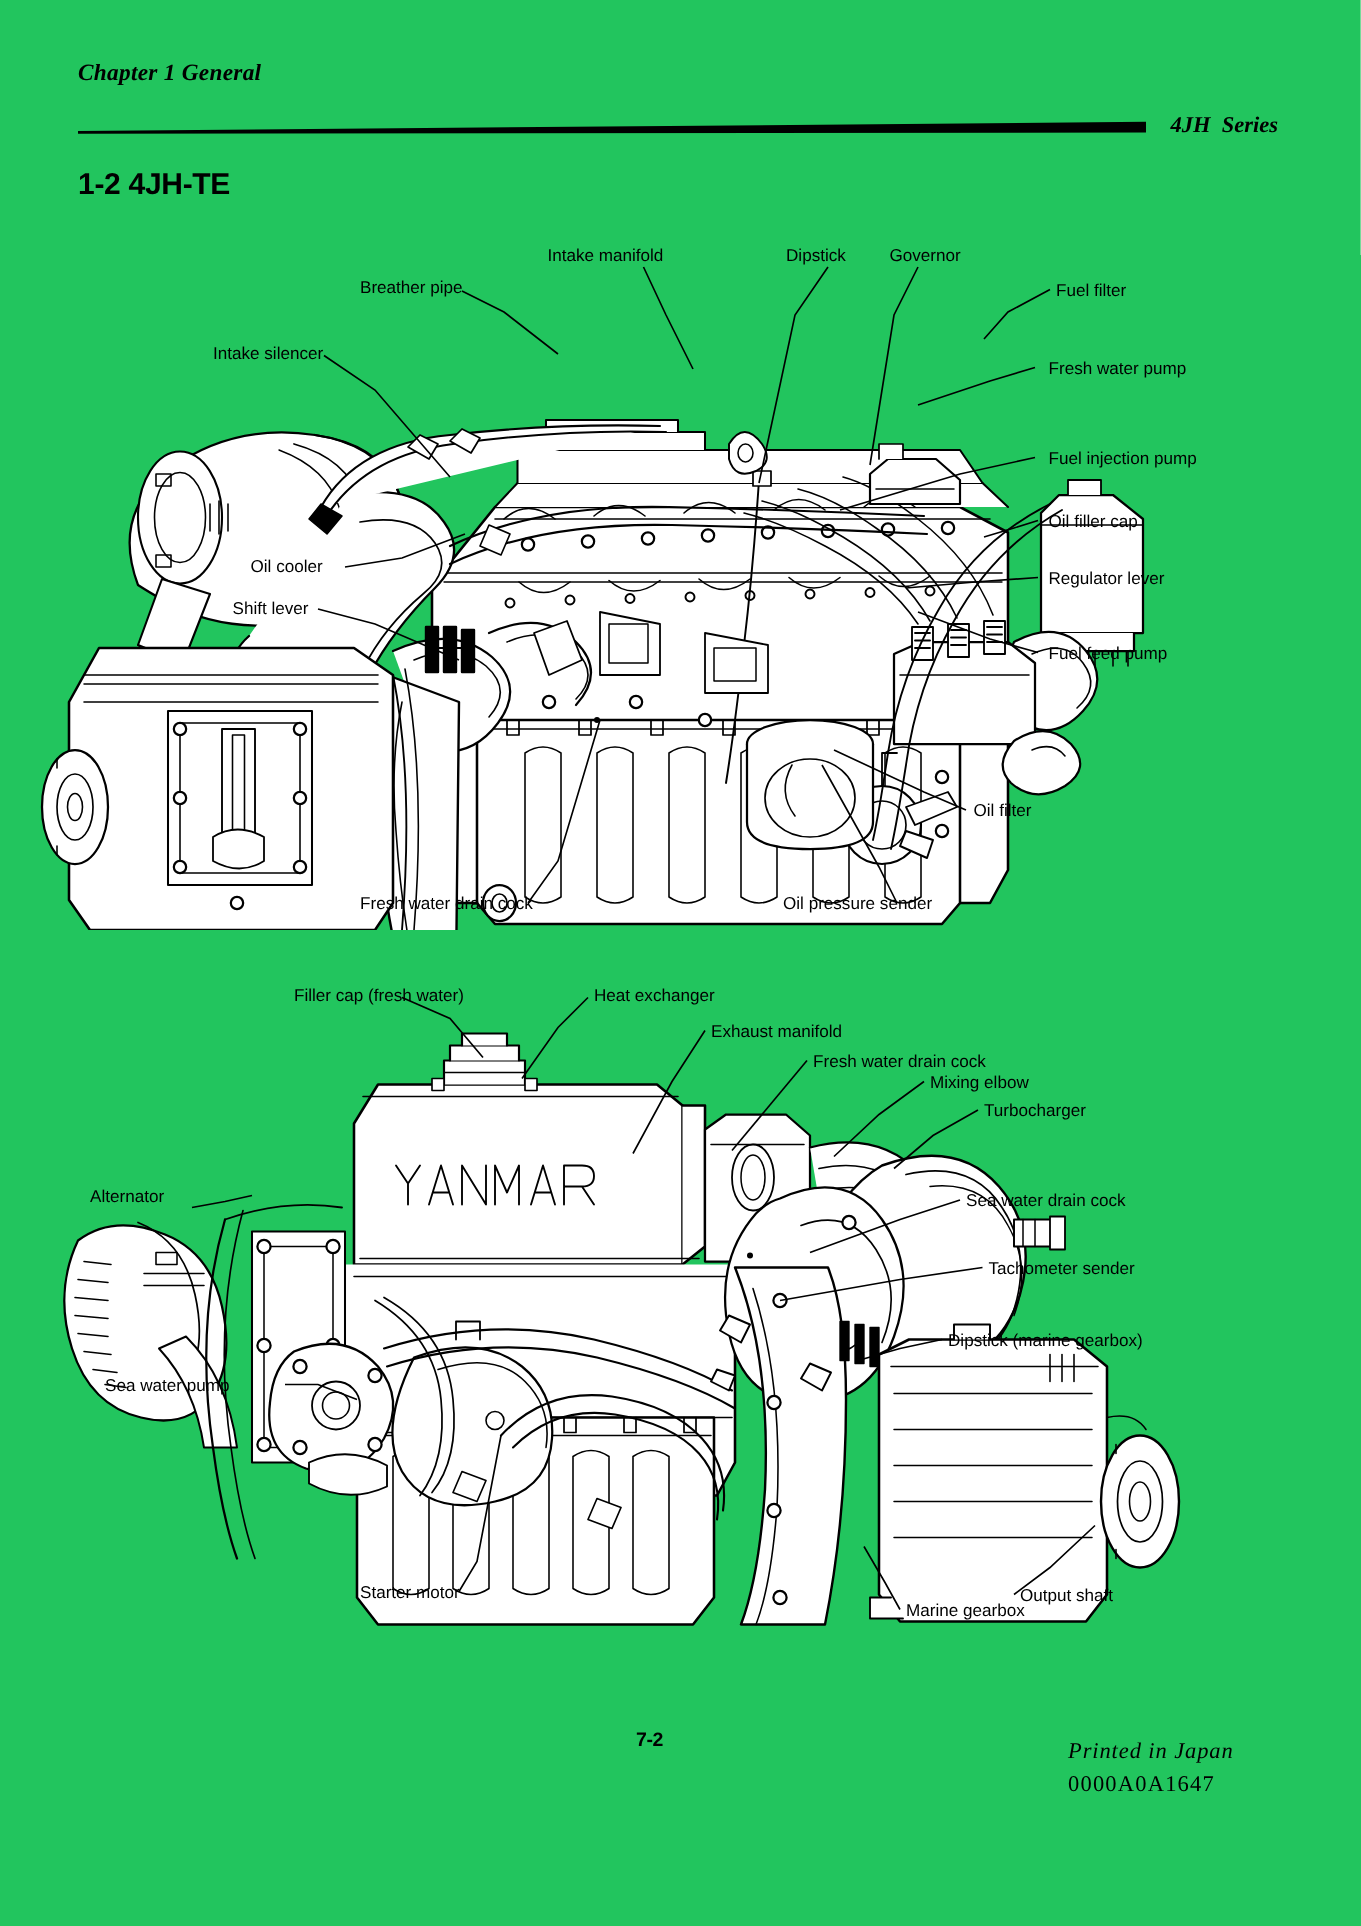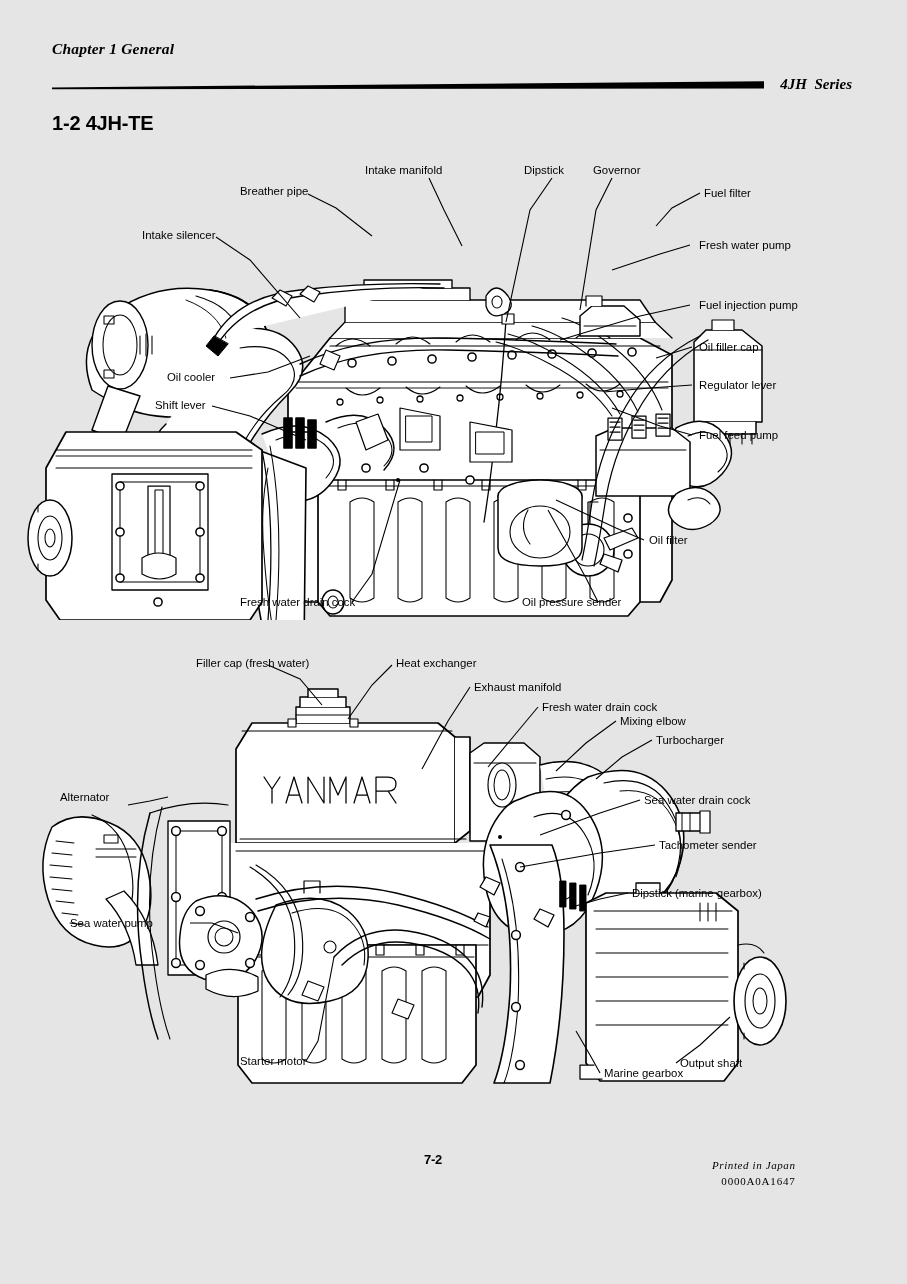--- a/index.html
+++ b/index.html
@@ -1,42 +1,42 @@
 <!DOCTYPE html>
 <html><head>
 <meta charset="utf-8">
 <title>4JH Series - Exterior Views</title>
 <style>
   html,body{margin:0;padding:0;background:#fff;}
   body{width:907px;height:1284px;position:relative;overflow:hidden;
        font-family:"Liberation Sans",sans-serif;color:#000;}
 
-  .page{position:absolute;inset:0;width:907px;height:1284px;background:#e5e5e5;}
+  .page{position:absolute;inset:0;width:907px;height:1284px;background:#22c55e;}
 
   
   .hdr{position:absolute;left:52px;top:38px;width:800px;}
   .hdr-l1,.hdr-l2{font-family:"Liberation Serif",serif;font-weight:bold;
       font-style:italic;font-size:15.5px;letter-spacing:.2px;line-height:1.38;}
   .rule-row{position:absolute;left:52px;top:78px;width:800px;height:14px;}
   .rule-row svg{display:block;}
   .series{position:absolute;right:0;top:-2px;font-family:"Liberation Serif",serif;
       font-weight:bold;font-style:italic;font-size:15px;white-space:pre;}
 
   .subhead{position:absolute;left:52px;top:112px;font-size:20px;
       font-weight:bold;letter-spacing:-.2px;}
 
   
   .fig{position:absolute;left:0;}
   .fig svg{display:block;}
 
   
   .pagenum{position:absolute;left:424px;top:1152px;font-size:13px;
       font-weight:bold;letter-spacing:-.3px;}
-  .imprint{position:absolute;left:712px;top:1158px;text-align:right;
-      font-family:"Liberation Serif",serif;font-size:11px;line-height:1.45;}
+  .imprint{position:absolute;left:712px;top:1158px;text-align:left;
+      font-family:"Liberation Serif",serif;font-size:15px;line-height:1.45;}
   .imprint .l1{font-style:italic;letter-spacing:.6px;}
   .imprint .l2{letter-spacing:.8px;}
 
   
   text{font-family:"Liberation Sans",sans-serif;font-size:11.4px;fill:#000;}
 </style>
 </head>
 <body>
 
 <div class="page">

